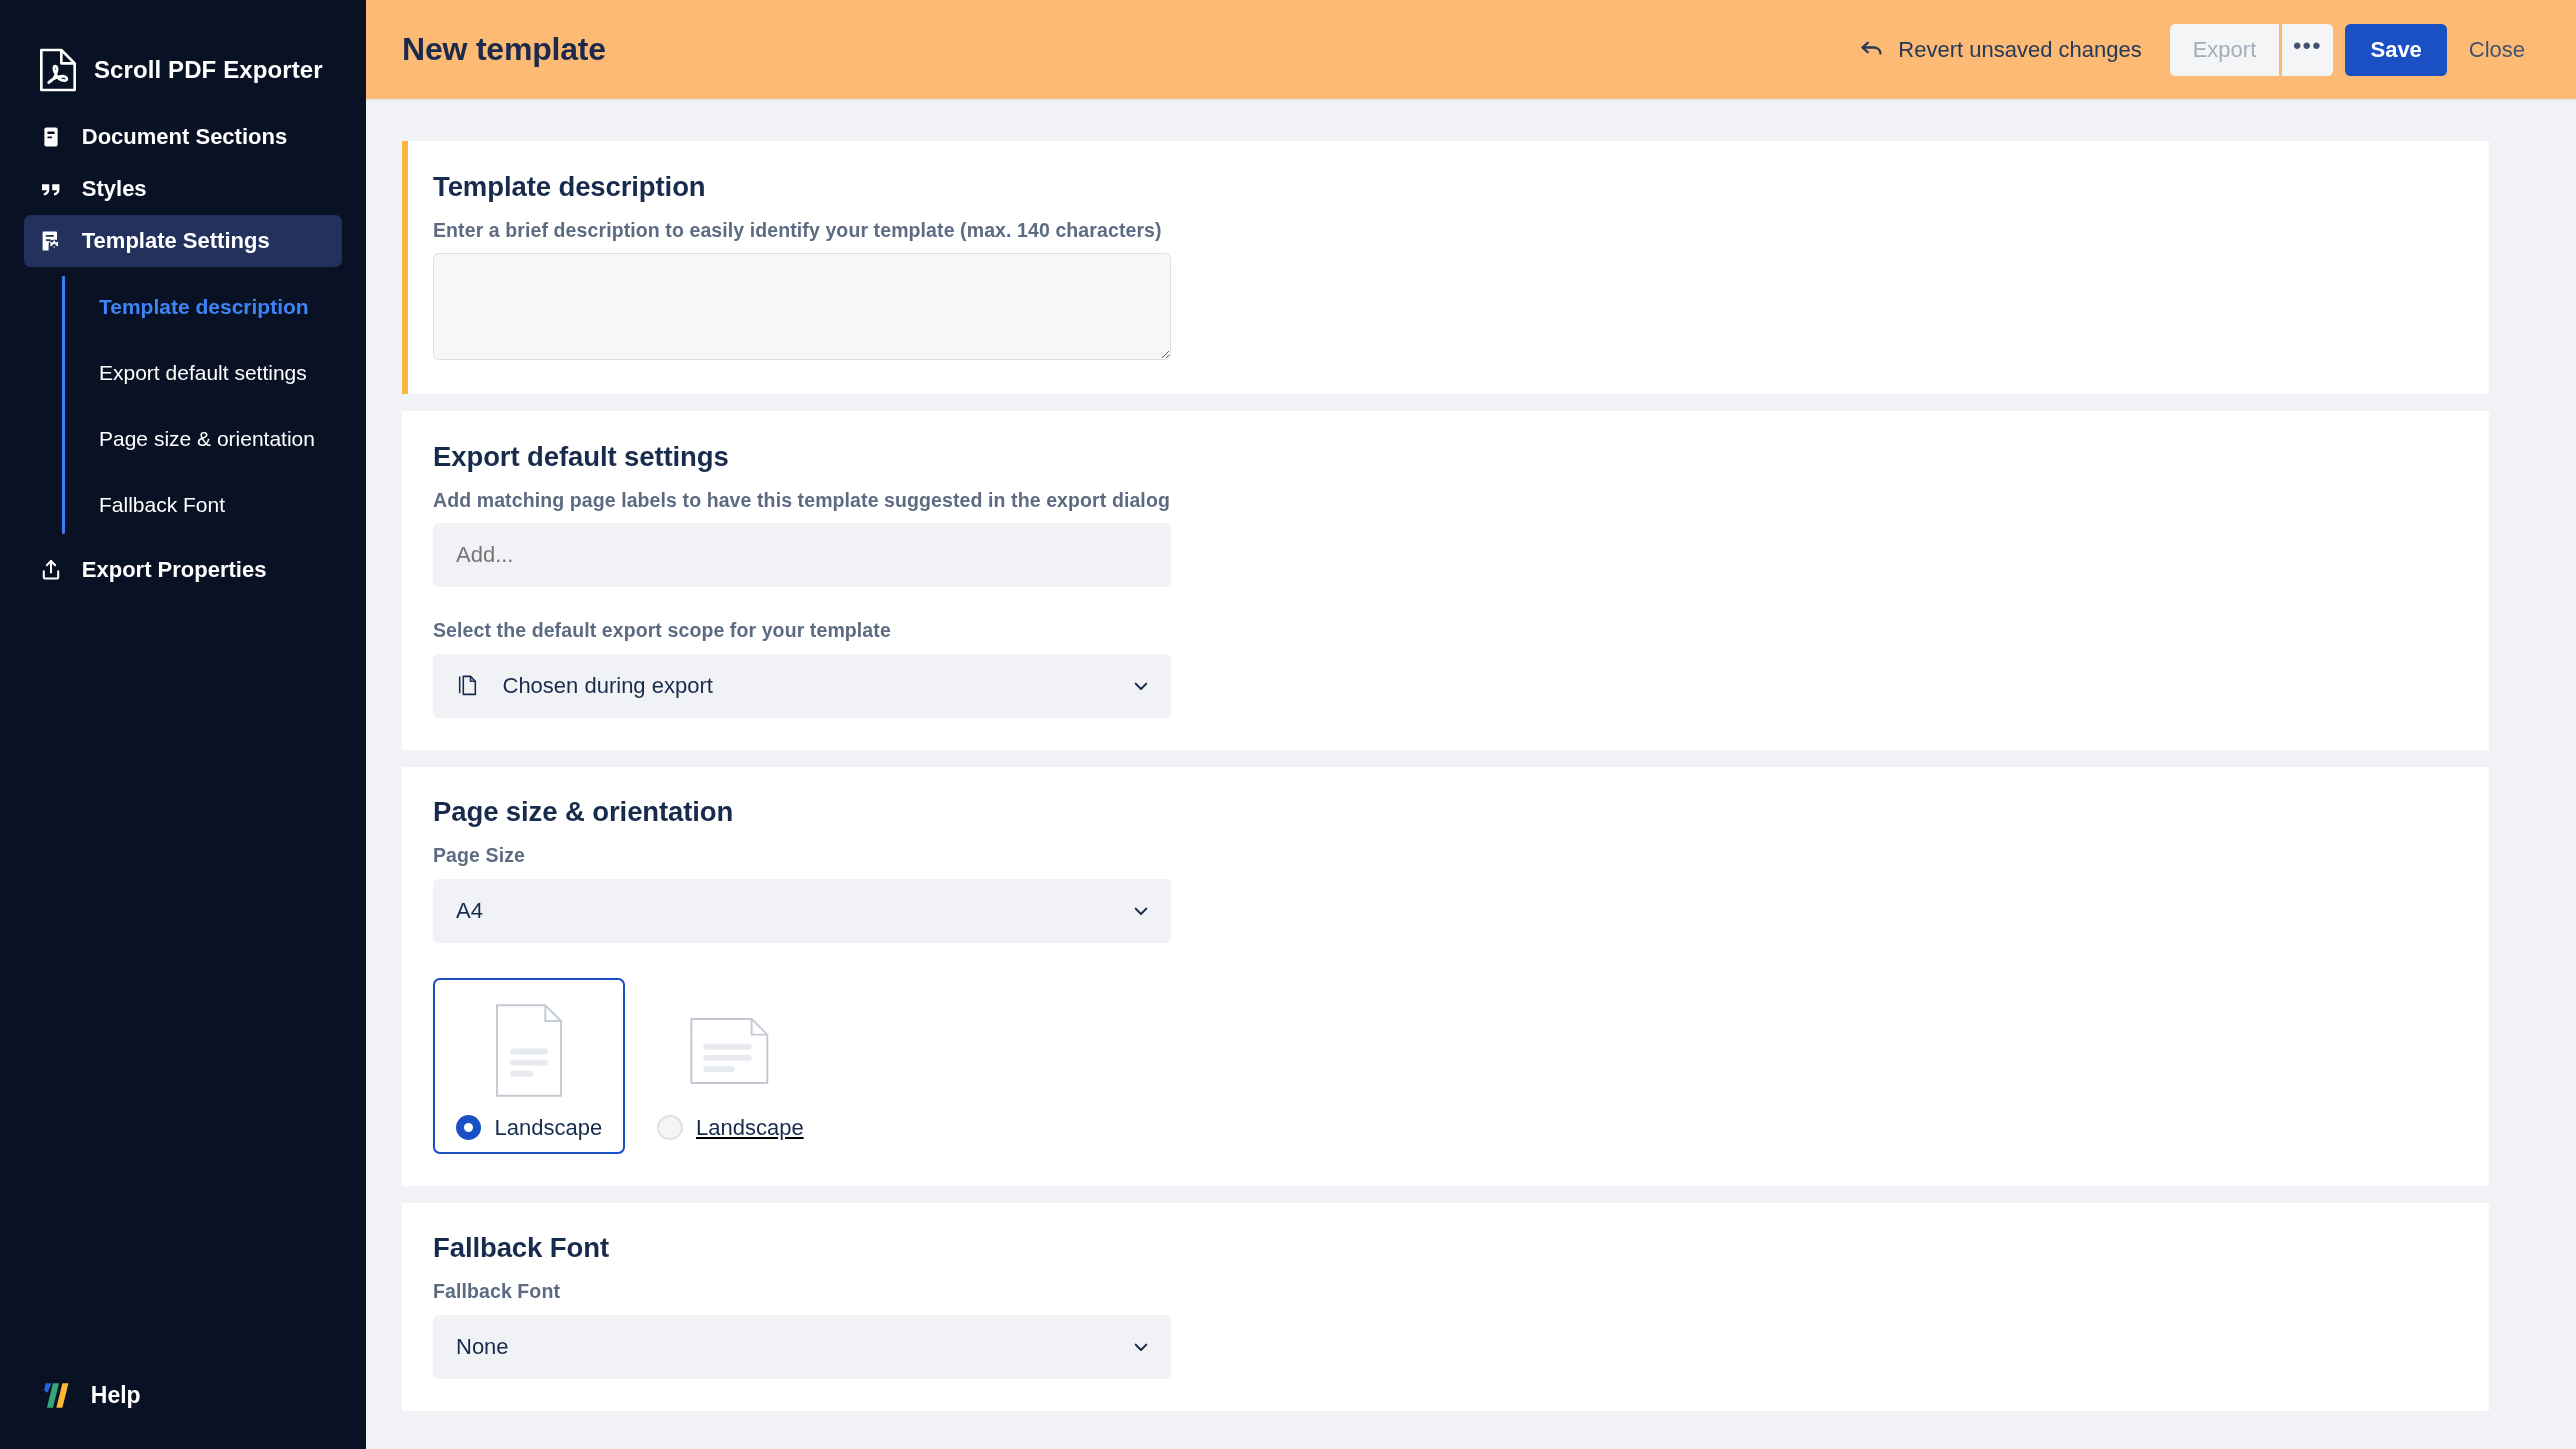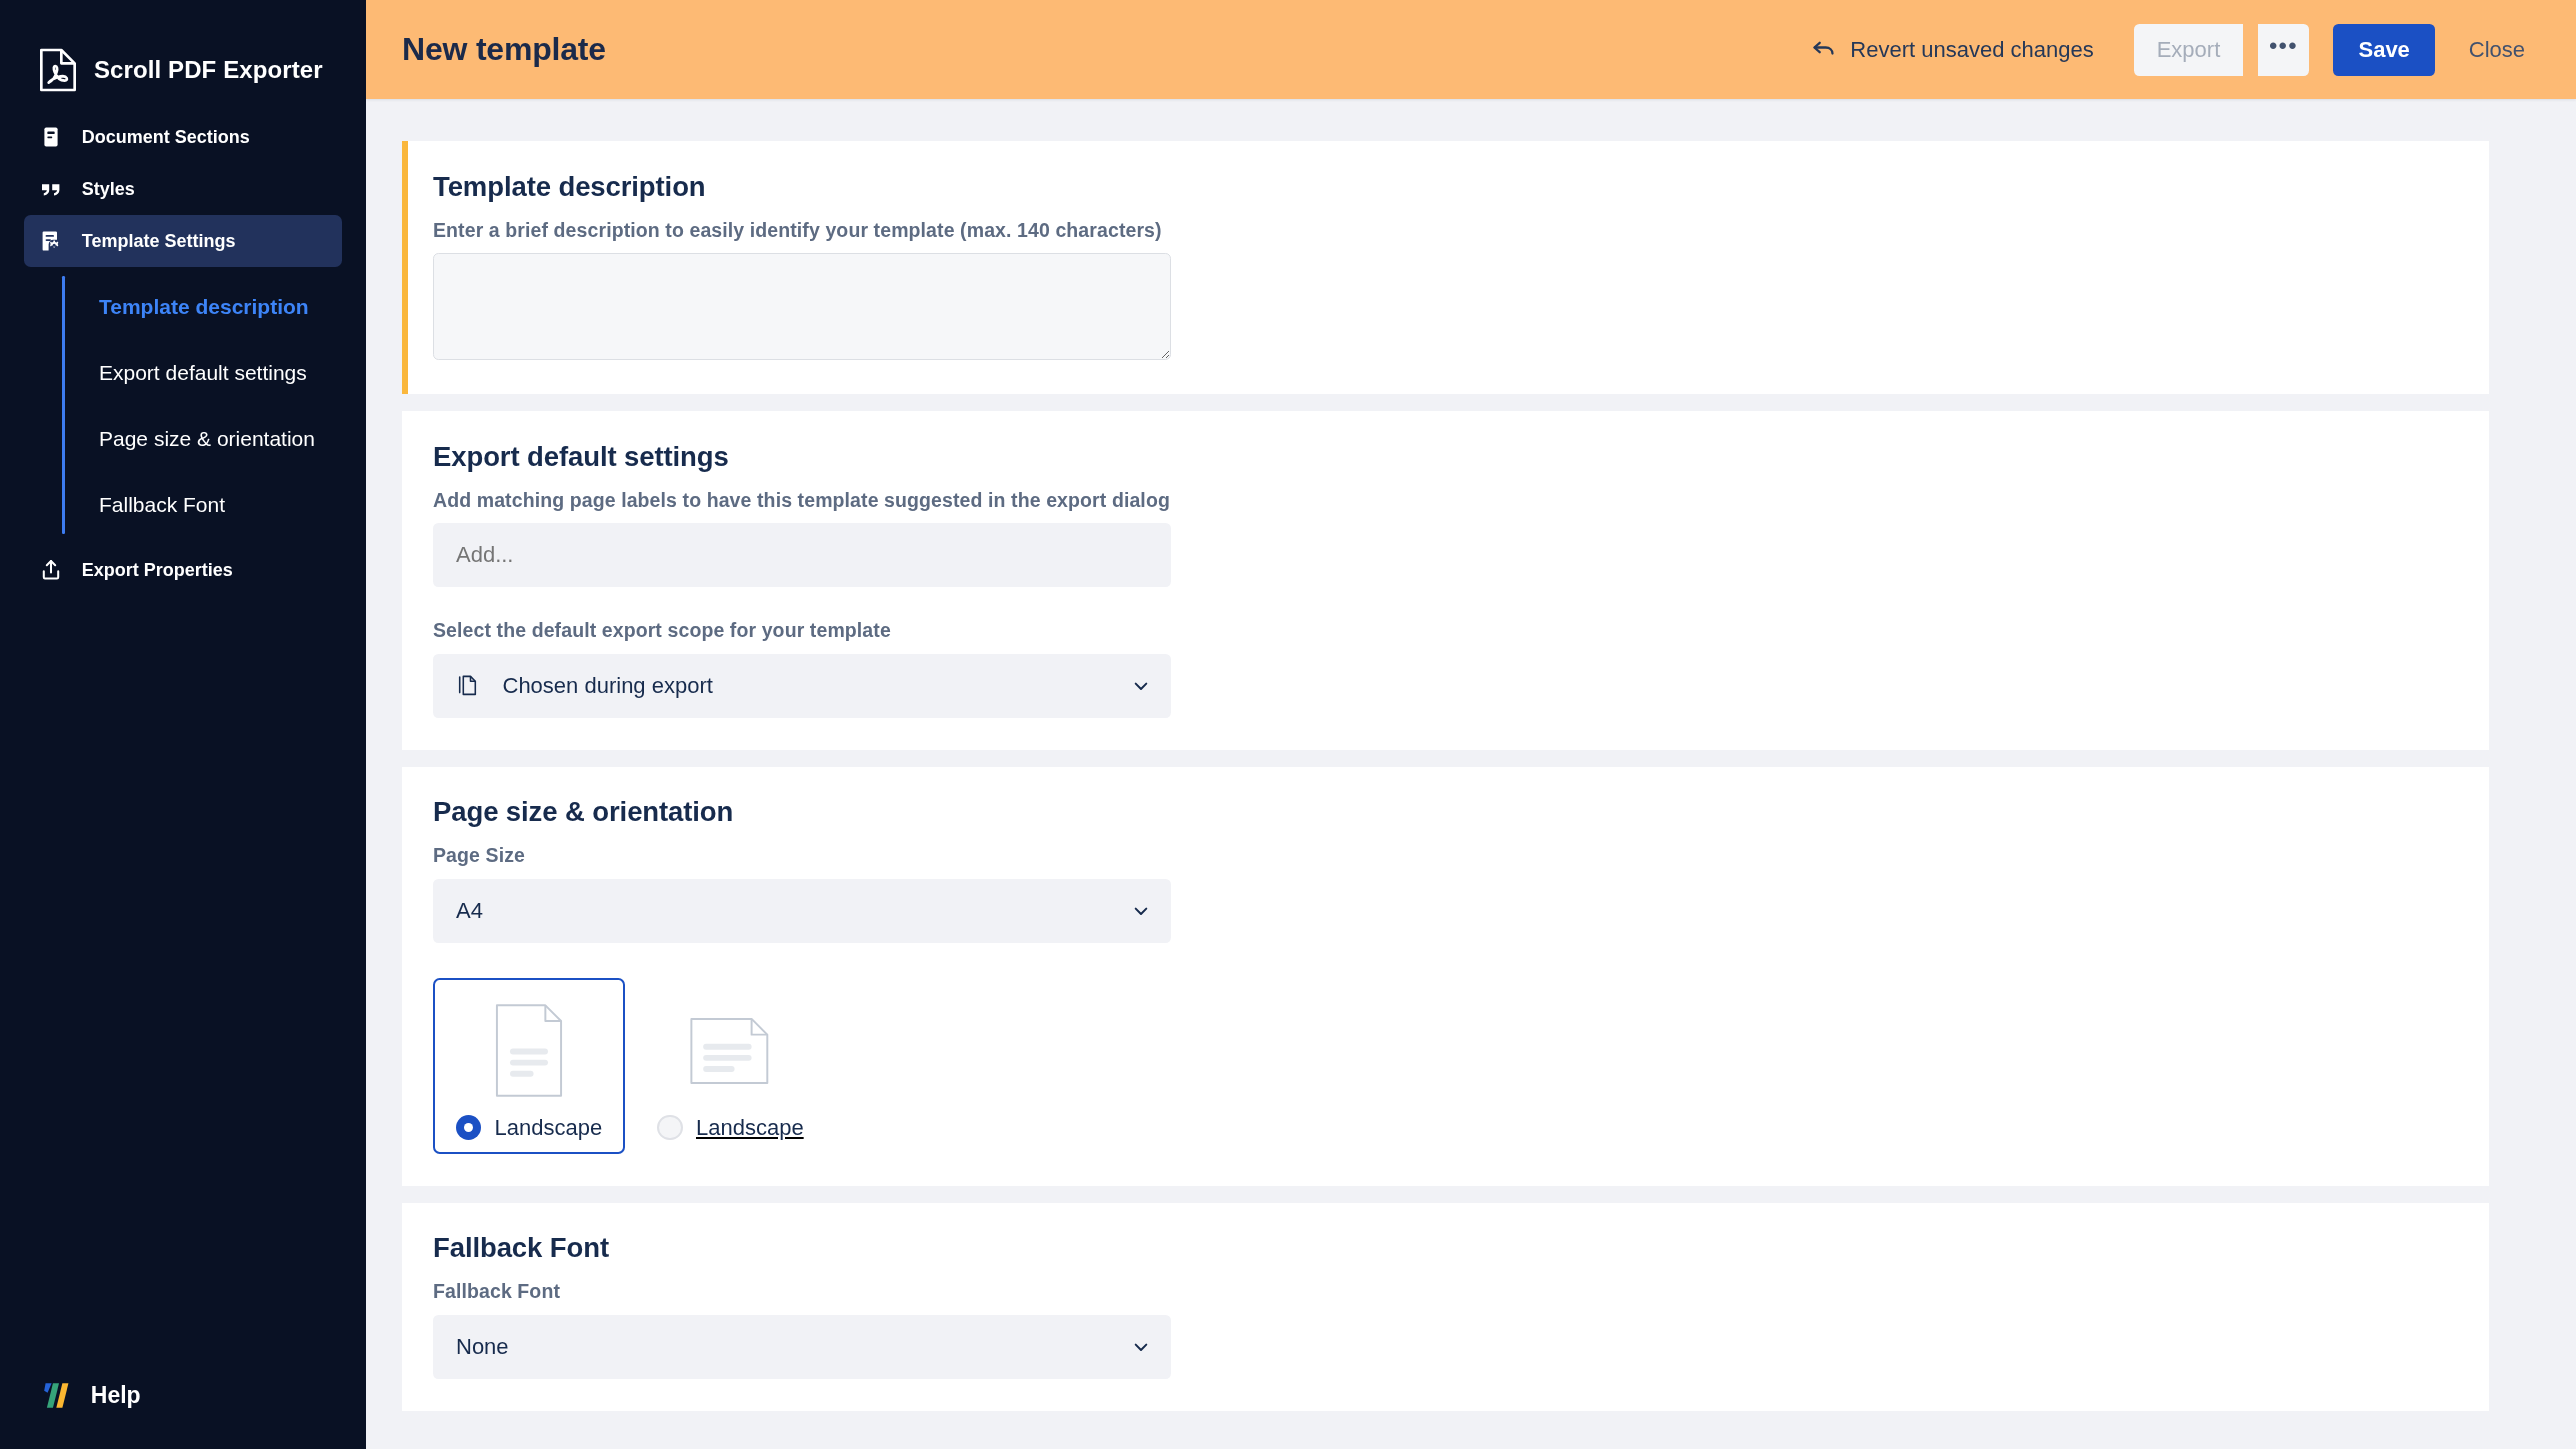--- a/index.html
+++ b/index.html
@@ -34,21 +34,21 @@
   .nav { padding: 0 24px; margin-top: 4px; }
   .nav-item {
     display: flex; align-items: center; gap: 17.4px;
     height: 52px;
     padding-left: 13.4px;
     border-radius: 6.7px;
     cursor: pointer;
   }
   .nav-item.active { background: #22325c; }
   .nav-item .ico { width: 27px; height: 27px; flex: 0 0 27px; display: flex; align-items: center; justify-content: center; }
-  .nav-item .lbl { font-size: 18px; font-weight: 600; color: #ffffff; white-space: nowrap; }
+  .nav-item .lbl { font-size: 22px; font-weight: 600; color: #ffffff; white-space: nowrap; }
 
   .subnav { position: relative; margin: 6.7px 0 6.7px 0; padding-left: 75px; }
   .subnav::before {
     content: ""; position: absolute; left: 38px; top: 2.7px; bottom: 4px;
     width: 3.4px; background: #3d7cf0; border-radius: 1.3px;
   }
   .subnav-item {
     display: flex; align-items: center;
     height: 66px;
     font-size: 21px; font-weight: 400; color: #ffffff;
@@ -75,21 +75,21 @@
     background: #fdba74;
     display: flex; align-items: center;
     padding: 0 39px 0 36px;
     box-shadow: 0 1.3px 3.4px rgba(9,30,66,0.16);
     position: relative; z-index: 4;
   }
   .page-title {
     font-size: 32px; font-weight: 700; color: #1b2a4a; letter-spacing: -0.2px;
   }
   .topbar-actions {
-    margin-left: auto; display: flex; align-items: center; gap: 12px;
+    margin-left: auto; display: flex; align-items: center; gap: 0;
   }
   .revert {
     display: flex; align-items: center; gap: 13.4px;
     font-size: 22px; color: #253858; cursor: pointer;
     margin-right: 28px; white-space: nowrap;
   }
   .revert .ico { width: 25.5px; height: 23px; display:flex; align-items:center; }
 
   .btn {
     border: none; border-radius: 5.4px; cursor: pointer;

